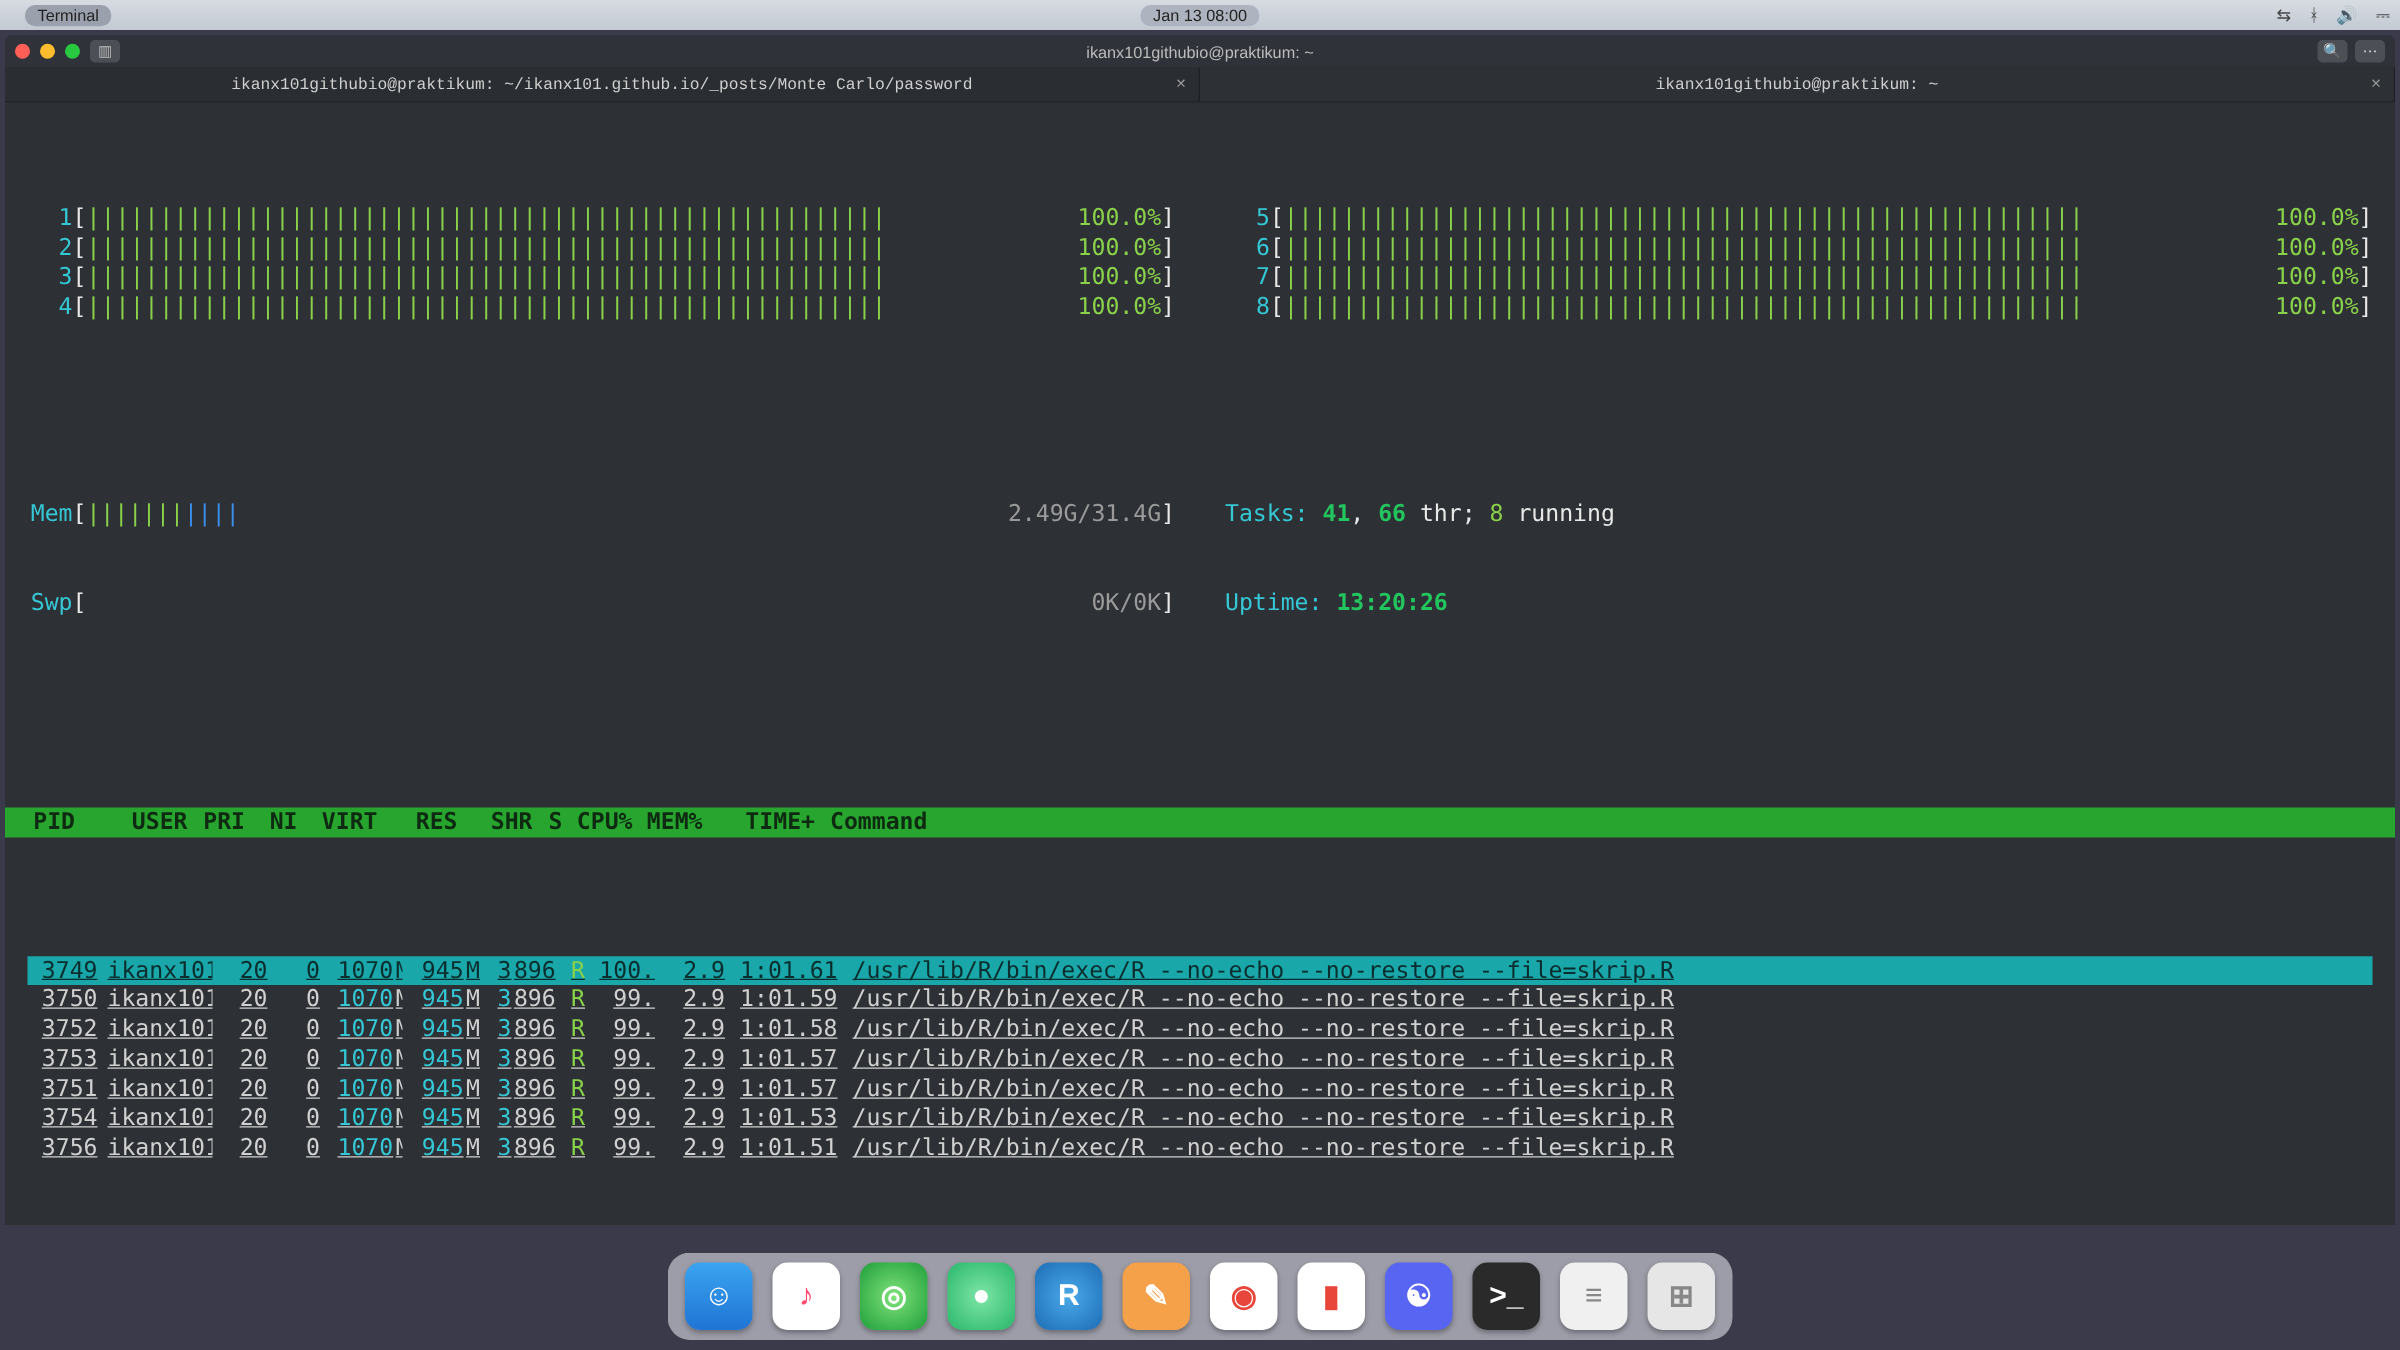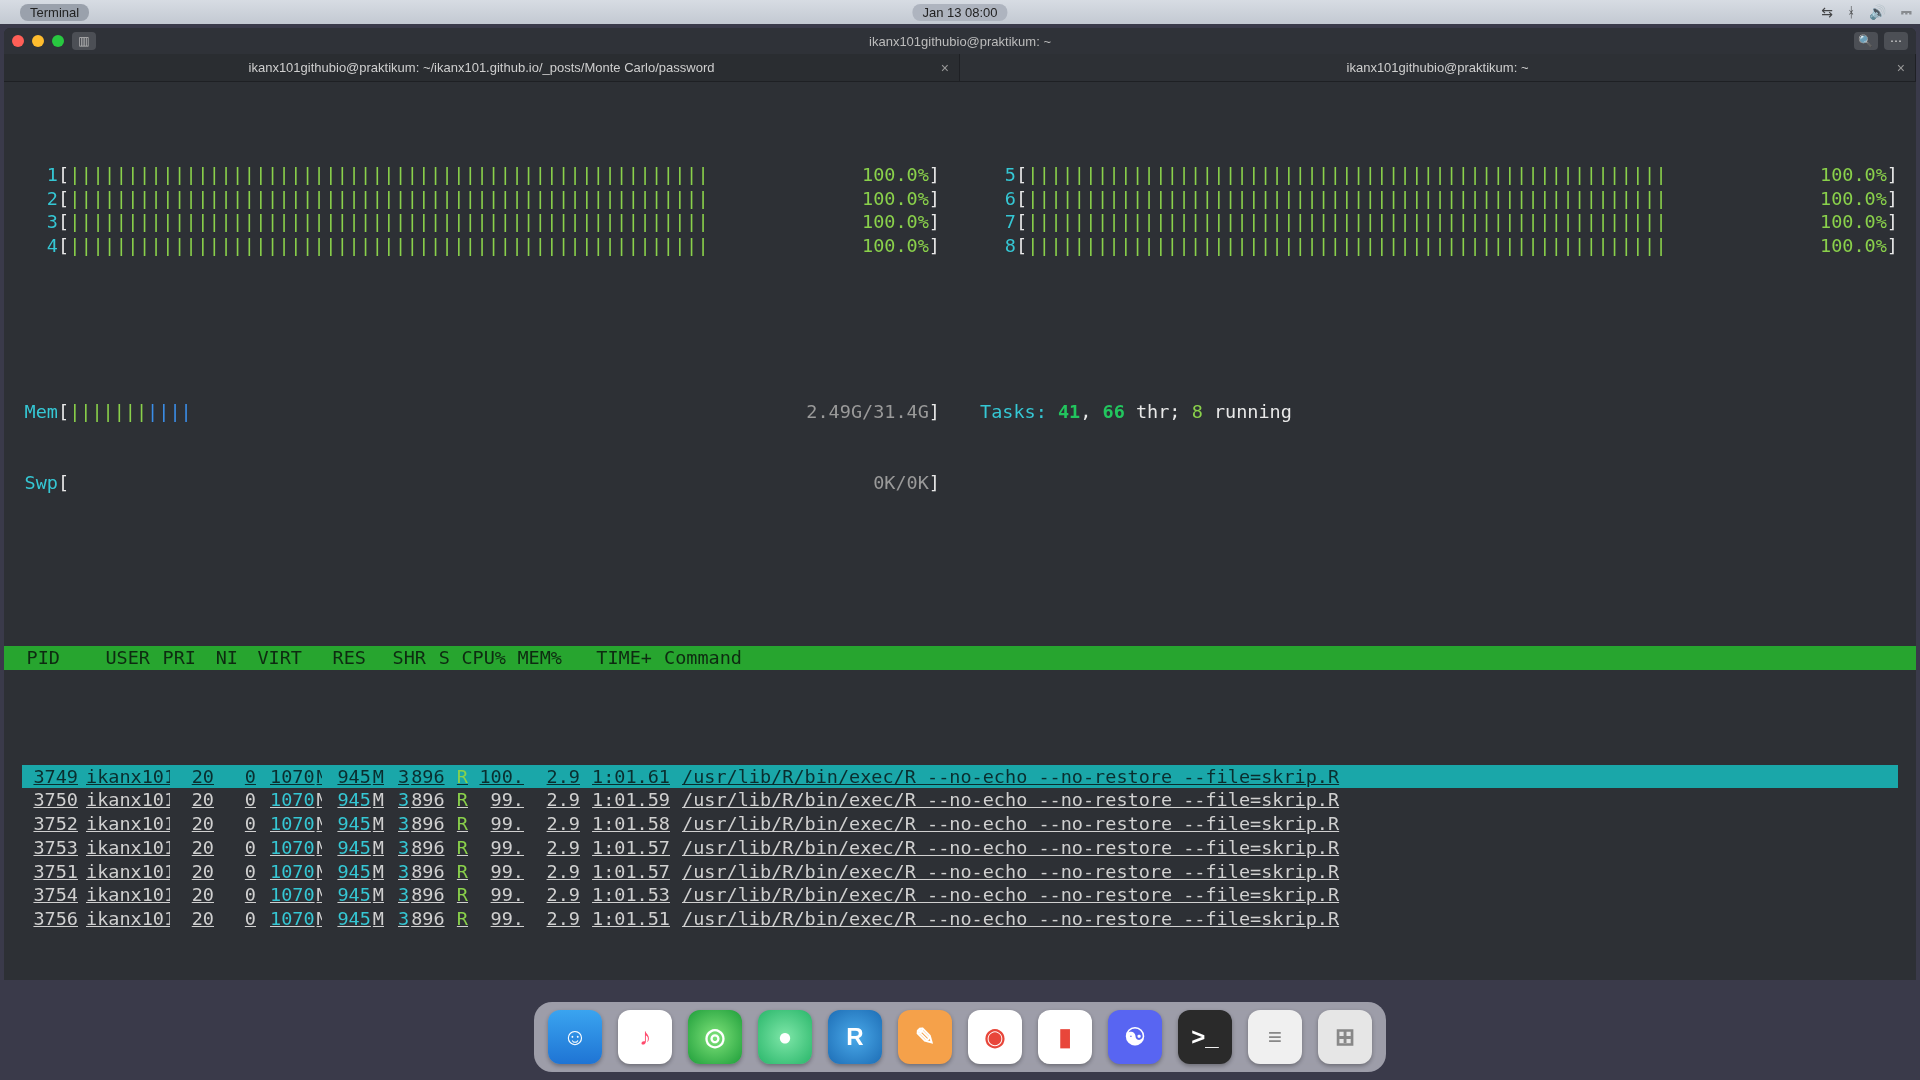--- a/index.html
+++ b/index.html
@@ -101,21 +101,21 @@
     background: #4c4f55;
     border-radius: 4px;
     display: flex; align-items: center; justify-content: center;
     font-size: 12px; color: #ddd;
   }
 
   .tabbar {
     height: 28px;
     background: #26292d;
     display: flex;
-    font-family: Liberation Sans, sans-serif;
+    font-family: Liberation Mono, monospace;
     font-size: 13px;
     color: #cfcfcf;
     border-bottom: 1px solid #1e2024;
   }
   .tab {
     flex: 1;
     display: flex;
     align-items: center;
     justify-content: center;
     position: relative;
@@ -167,21 +167,21 @@
 
   
   .header-row {
     background: #27a52f;
     color: #0e2b11;
     display: grid;
     grid-template-columns: 58px 90px 46px 42px 64px 64px 60px 24px 56px 56px 90px auto;
     gap: 0;
     padding: 0;
     margin: 10px -18px 0 -18px;
-    font-weight: normal;
+    font-weight: bold;
   }
   .header-row span { padding: 0 2px; text-align: right; }
   .header-row span:last-child { text-align: left; padding-left: 10px; }
 
   .proc-row {
     display: grid;
     grid-template-columns: 58px 90px 46px 42px 64px 64px 60px 24px 56px 56px 90px auto;
     padding: 0;
     text-decoration: underline;
   }
@@ -278,20 +278,21 @@
       <div class="meter-col">
         <div class="meter-row">
           <span class="meter-label">Mem</span><span class="bracket">[</span><span class="bar"><span class="c-green">|||||||</span><span style="color:#3b8ee9">||||</span></span><span class="bar-val" style="flex:1;text-align:right">2.49G/31.4G</span><span class="bracket">]</span>
         </div>
         <div class="meter-row">
           <span class="meter-label">Swp</span><span class="bracket">[</span><span class="bar-val" style="flex:1;text-align:right">0K/0K</span><span class="bracket">]</span>
         </div>
       </div>
       <div class="meter-col">
         <div class="info-line"><span>Tasks:</span> <span class="b">41</span><span class="w">, </span><span class="b">66</span><span class="w"> thr; </span><span class="g">8</span><span class="w"> running</span></div>
+        <div class="info-line"><span>Uptime: </span><span class="b">13:20:26</span></div>
       </div>
     </div>
 
     
     <div class="header-row" id="proc-header"><span>PID</span><span>USER</span><span>PRI</span><span>NI</span><span>VIRT</span><span>RES</span><span>SHR</span><span>S</span><span>CPU%</span><span>MEM%</span><span>TIME+</span><span>Command</span></div>
 
     
     <div id="proc-body"><div class="proc-row selected"><span>3749</span><span class="">ikanx101g</span><span>20</span><span class="">0</span><span><span class="c-cyan">1070</span>M</span><span><span class="c-cyan">945</span>M</span><span><span class="c-cyan">3</span>896</span><span class="state-R">R</span><span>100.</span><span>2.9</span><span>1:01.61</span><span class="">/usr/lib/R/bin/exec/R --no-echo --no-restore --file=skrip.R</span></div><div class="proc-row"><span>3750</span><span class="">ikanx101g</span><span>20</span><span class="">0</span><span><span class="c-cyan">1070</span>M</span><span><span class="c-cyan">945</span>M</span><span><span class="c-cyan">3</span>896</span><span class="state-R">R</span><span>99.</span><span>2.9</span><span>1:01.59</span><span class="">/usr/lib/R/bin/exec/R --no-echo --no-restore --file=skrip.R</span></div><div class="proc-row"><span>3752</span><span class="">ikanx101g</span><span>20</span><span class="">0</span><span><span class="c-cyan">1070</span>M</span><span><span class="c-cyan">945</span>M</span><span><span class="c-cyan">3</span>896</span><span class="state-R">R</span><span>99.</span><span>2.9</span><span>1:01.58</span><span class="">/usr/lib/R/bin/exec/R --no-echo --no-restore --file=skrip.R</span></div><div class="proc-row"><span>3753</span><span class="">ikanx101g</span><span>20</span><span class="">0</span><span><span class="c-cyan">1070</span>M</span><span><span class="c-cyan">945</span>M</span><span><span class="c-cyan">3</span>896</span><span class="state-R">R</span><span>99.</span><span>2.9</span><span>1:01.57</span><span class="">/usr/lib/R/bin/exec/R --no-echo --no-restore --file=skrip.R</span></div><div class="proc-row"><span>3751</span><span class="">ikanx101g</span><span>20</span><span class="">0</span><span><span class="c-cyan">1070</span>M</span><span><span class="c-cyan">945</span>M</span><span><span class="c-cyan">3</span>896</span><span class="state-R">R</span><span>99.</span><span>2.9</span><span>1:01.57</span><span class="">/usr/lib/R/bin/exec/R --no-echo --no-restore --file=skrip.R</span></div><div class="proc-row"><span>3754</span><span class="">ikanx101g</span><span>20</span><span class="">0</span><span><span class="c-cyan">1070</span>M</span><span><span class="c-cyan">945</span>M</span><span><span class="c-cyan">3</span>896</span><span class="state-R">R</span><span>99.</span><span>2.9</span><span>1:01.53</span><span class="">/usr/lib/R/bin/exec/R --no-echo --no-restore --file=skrip.R</span></div><div class="proc-row"><span>3756</span><span class="">ikanx101g</span><span>20</span><span class="">0</span><span><span class="c-cyan">1070</span>M</span><span><span class="c-cyan">945</span>M</span><span><span class="c-cyan">3</span>896</span><span class="state-R">R</span><span>99.</span><span>2.9</span><span>1:01.51</span><span class="">/usr/lib/R/bin/exec/R --no-echo --no-restore --file=skrip.R</span></div></div>
 
     

